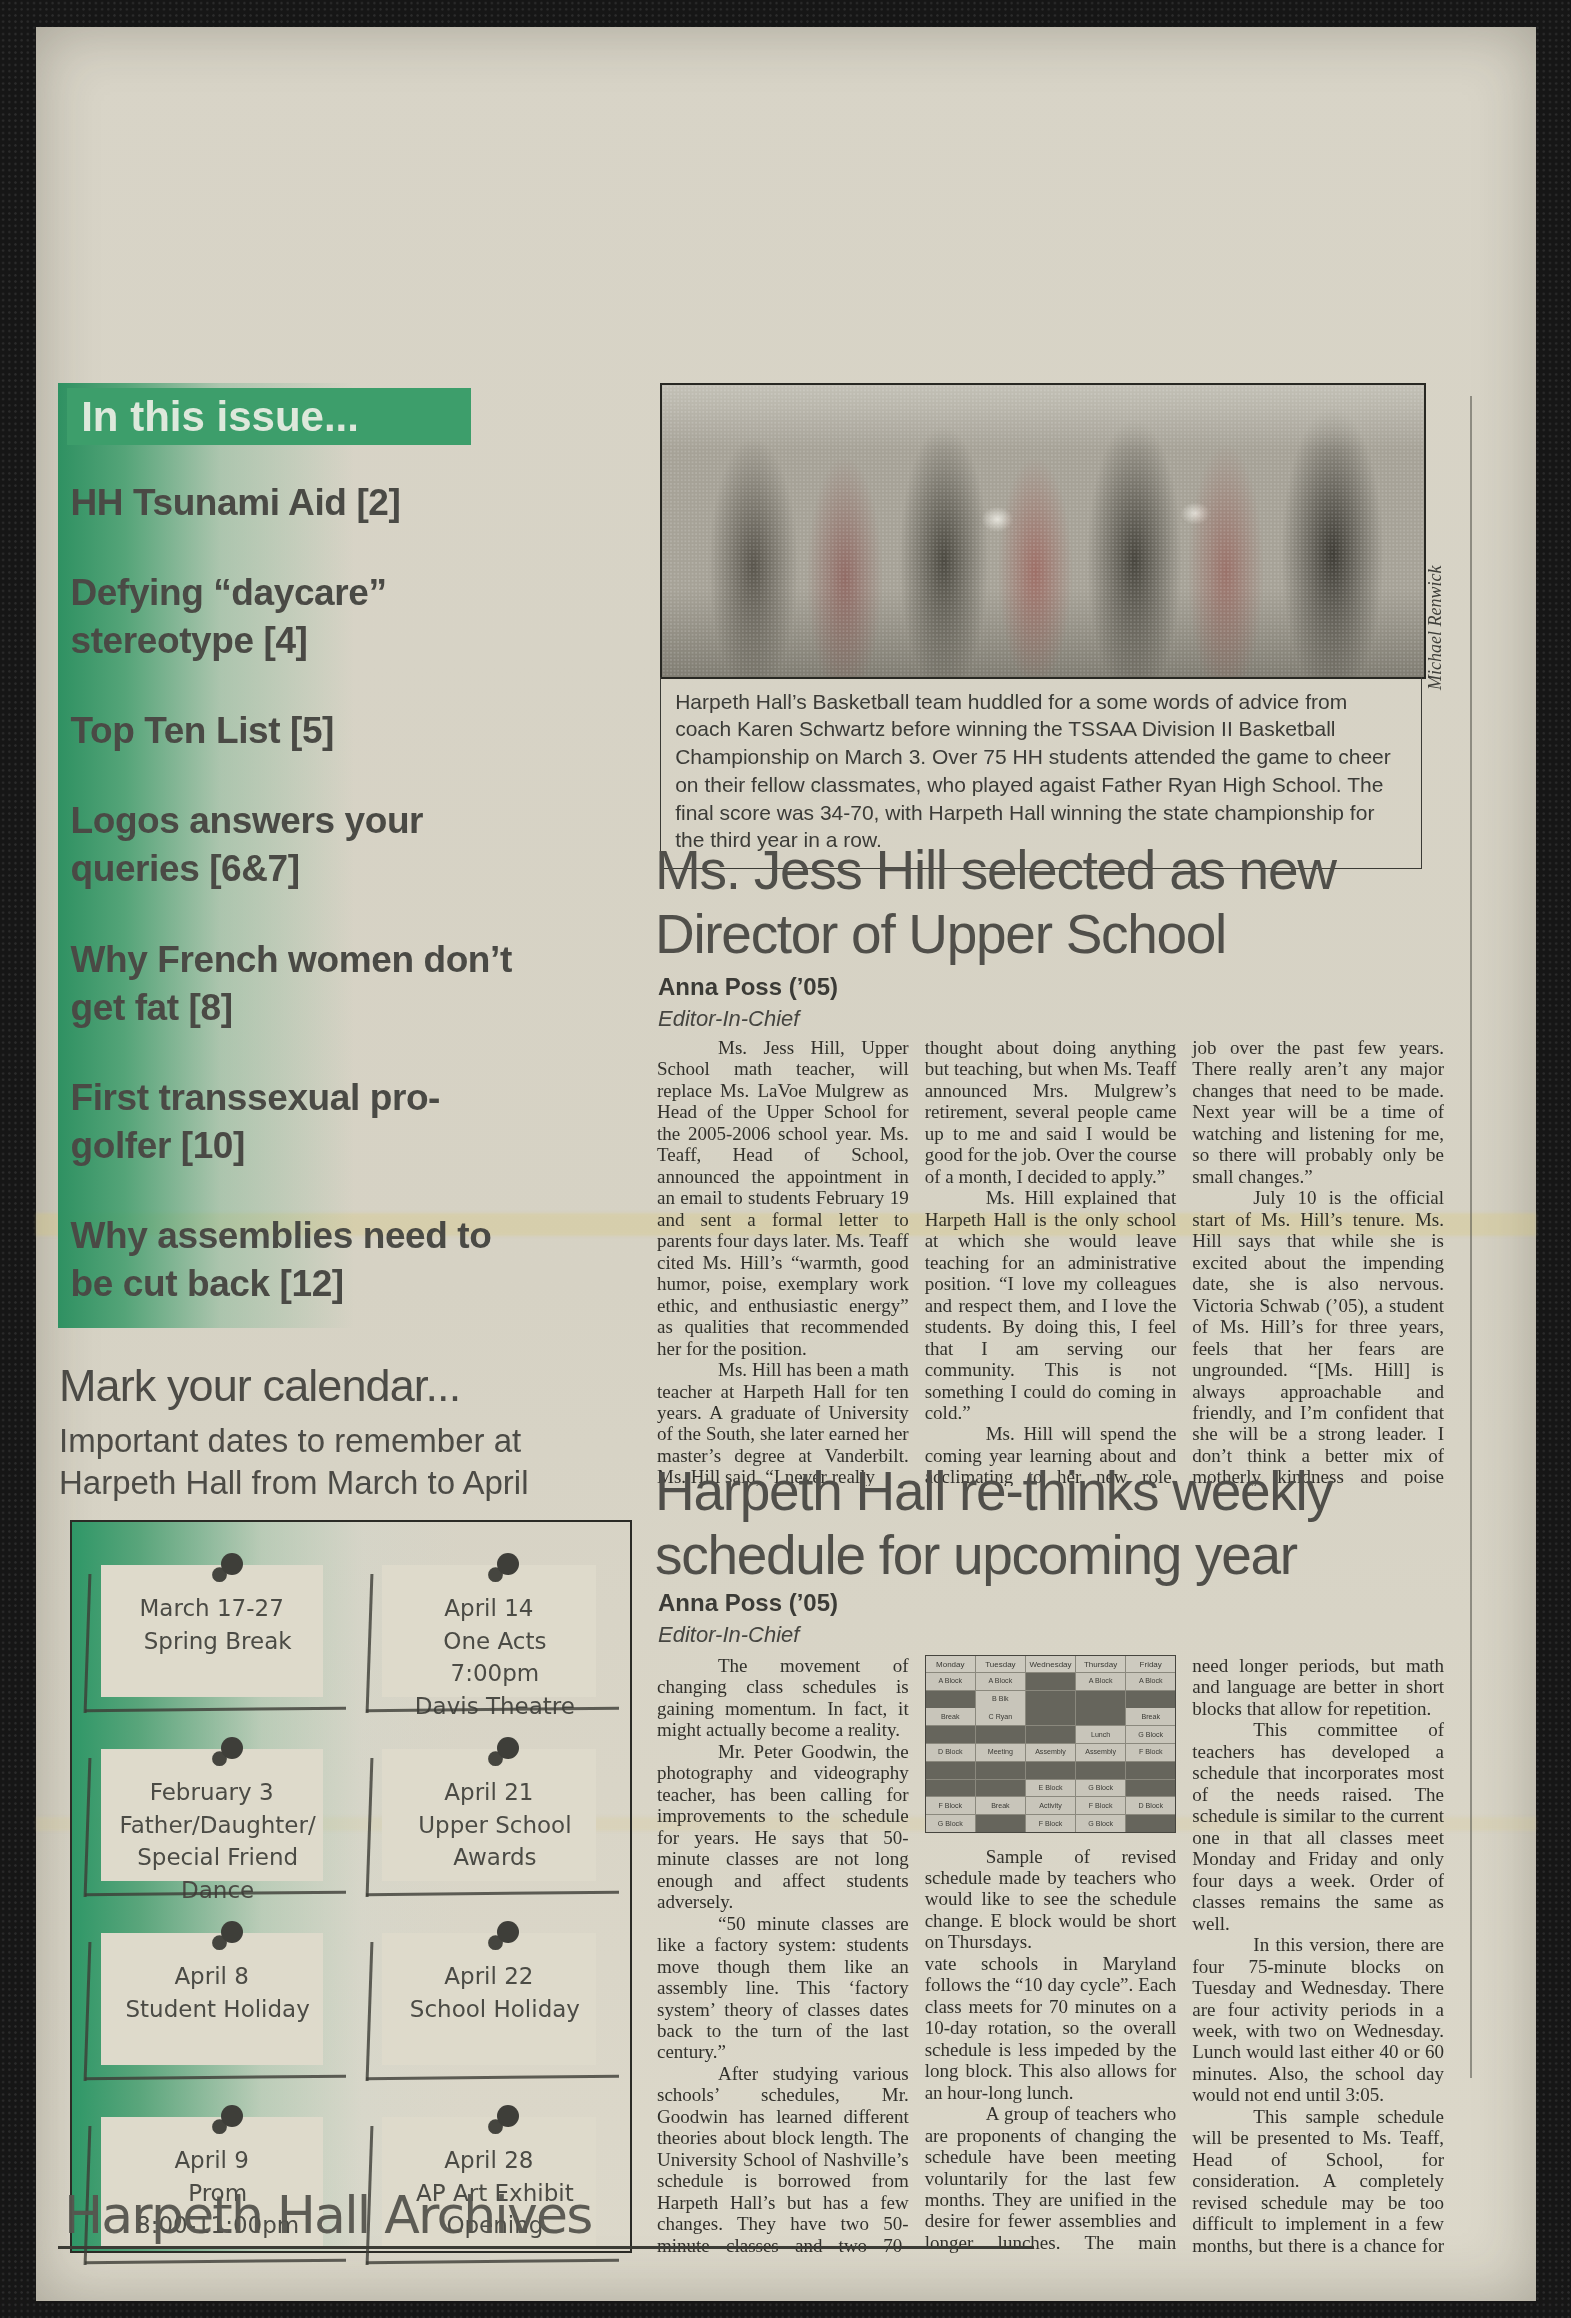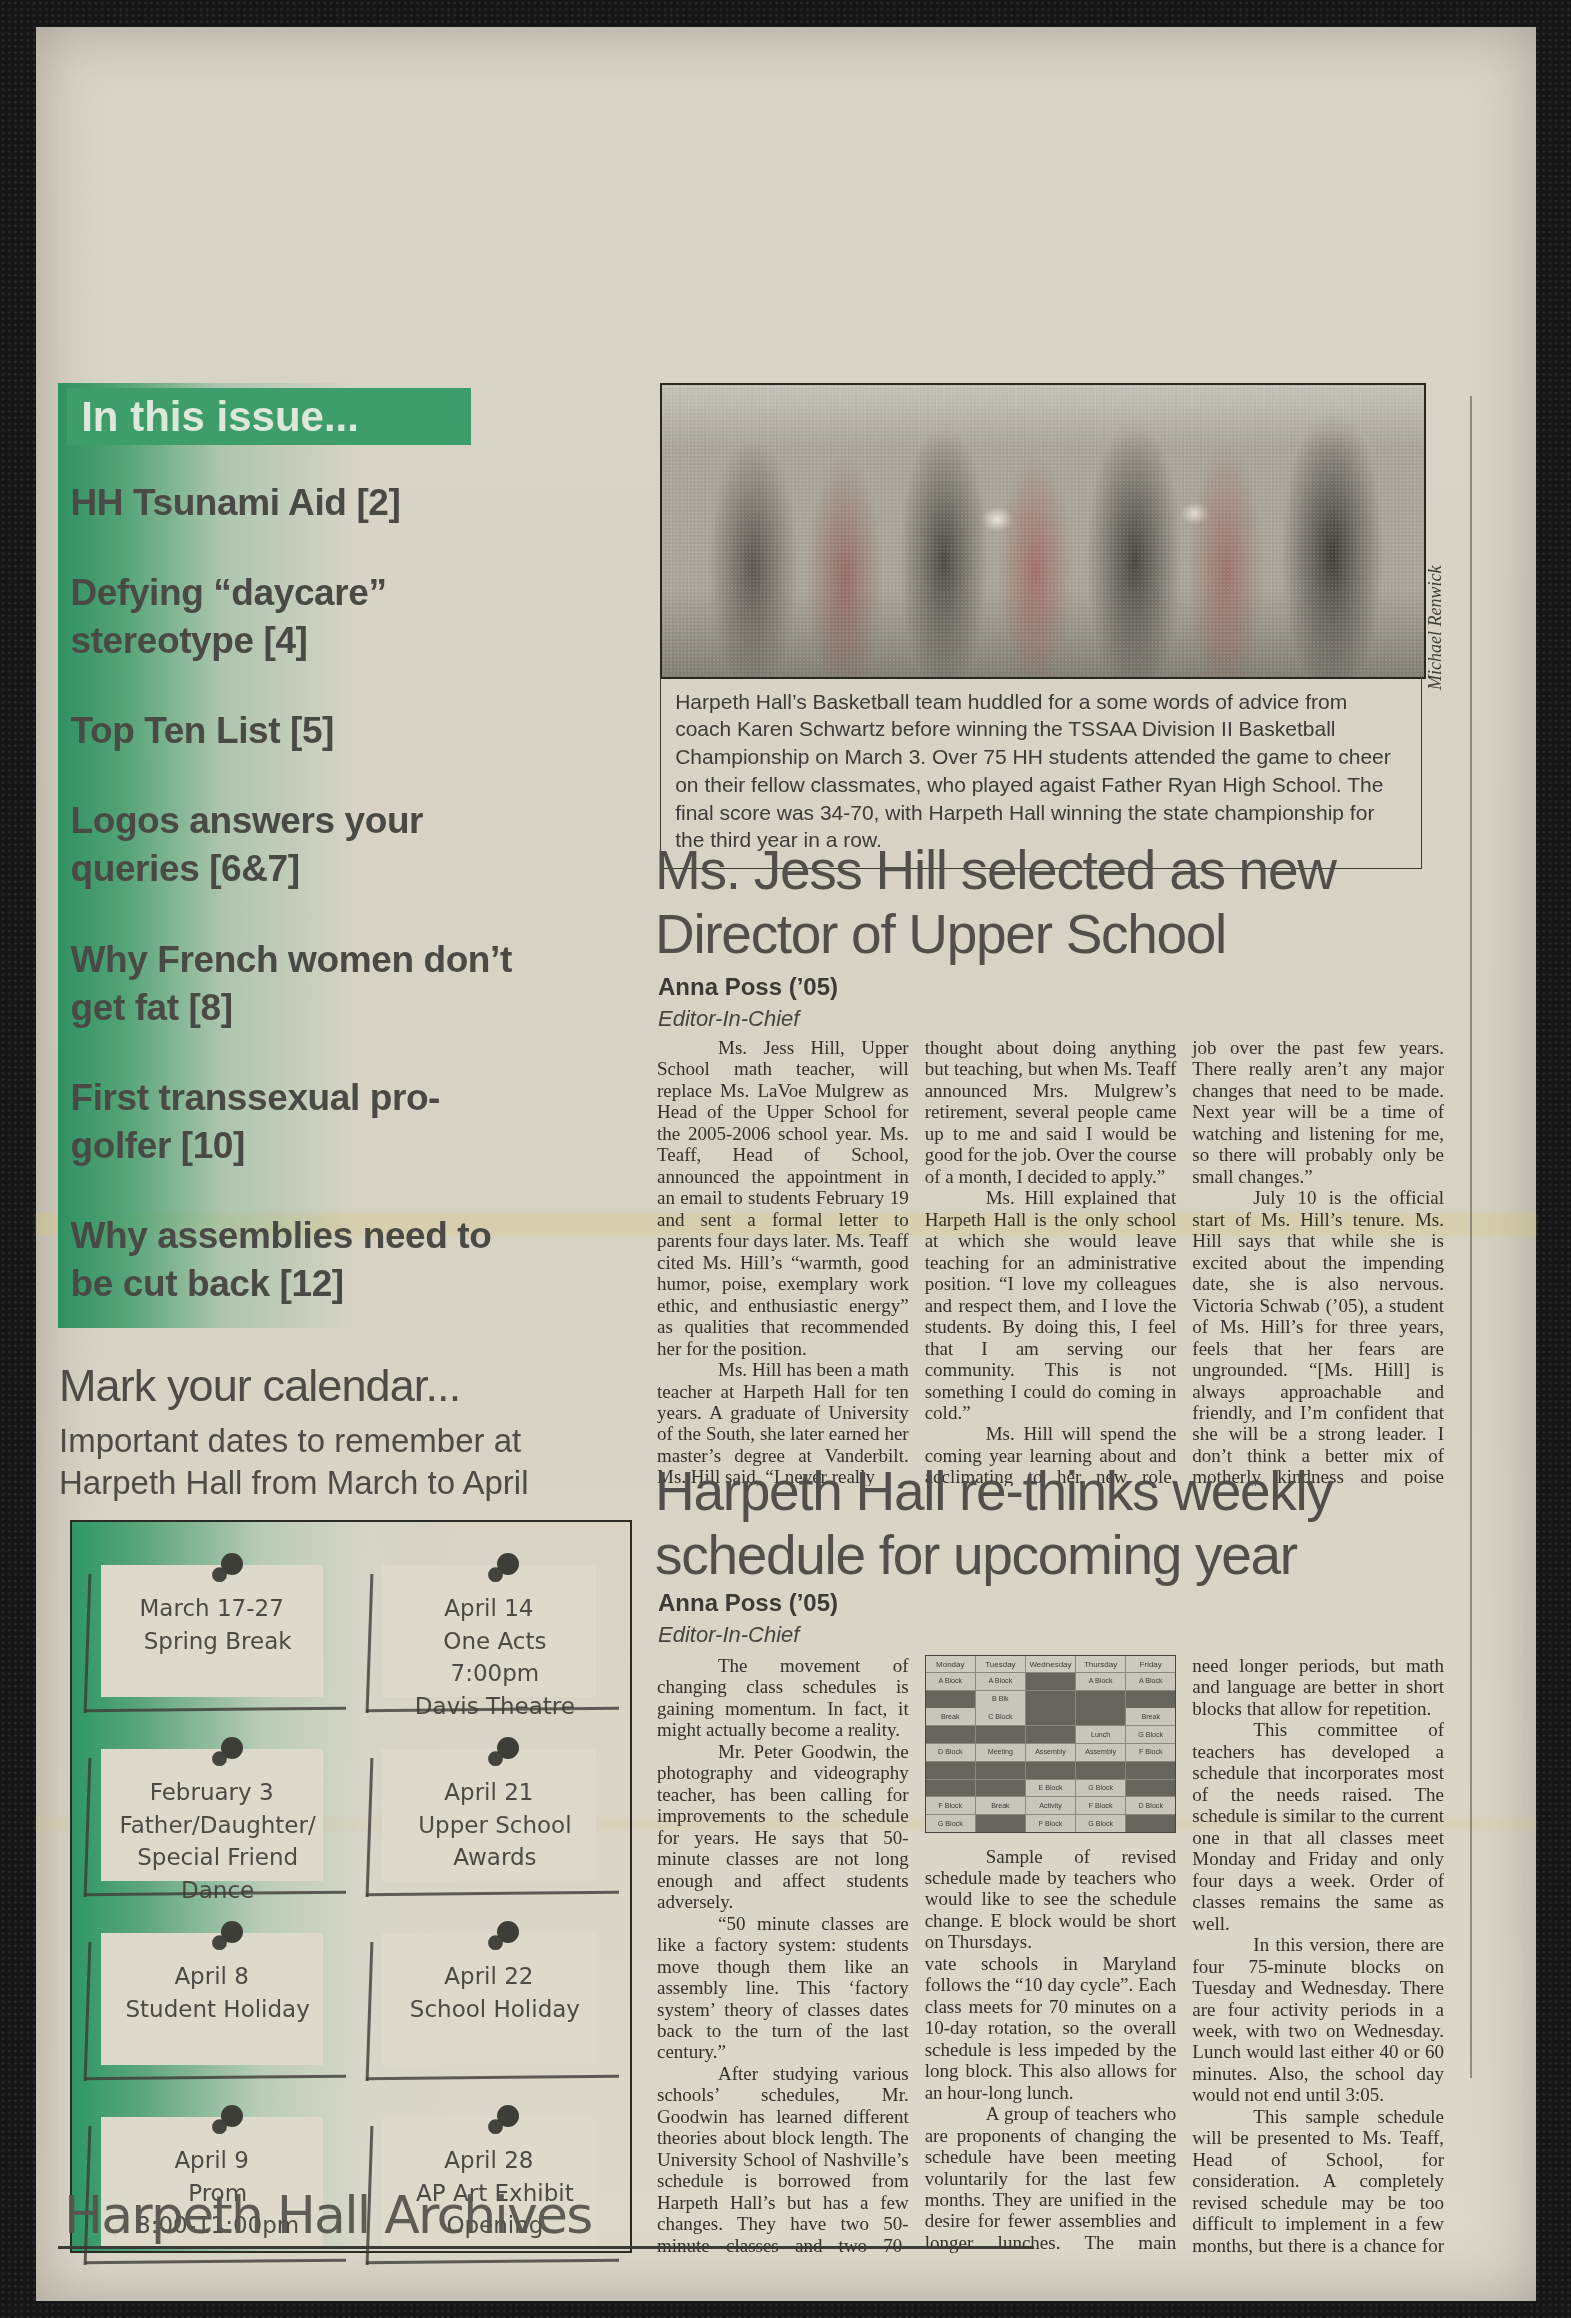--- a/index.html
+++ b/index.html
@@ -252,21 +252,21 @@
           <div class="sg-cell sg-light">A Block</div>
           <div class="sg-cell sg-dark"></div>
           <div class="sg-cell sg-light">A Block</div>
           <div class="sg-cell sg-light">A Block</div>
           <div class="sg-cell sg-dark"></div>
           <div class="sg-cell sg-light">B Blk</div>
           <div class="sg-cell sg-dark"></div>
           <div class="sg-cell sg-dark"></div>
           <div class="sg-cell sg-dark"></div>
           <div class="sg-cell sg-light">Break</div>
-          <div class="sg-cell sg-light">C Block</div>
+          <div class="sg-cell sg-light">C Ryan</div>
           <div class="sg-cell sg-dark"></div>
           <div class="sg-cell sg-dark"></div>
           <div class="sg-cell sg-light">Break</div>
           <div class="sg-cell sg-dark"></div>
           <div class="sg-cell sg-dark"></div>
           <div class="sg-cell sg-dark"></div>
           <div class="sg-cell sg-light">Lunch</div>
           <div class="sg-cell sg-light">G Block</div>
           <div class="sg-cell sg-light">D Block</div>
           <div class="sg-cell sg-light">Meeting</div>

